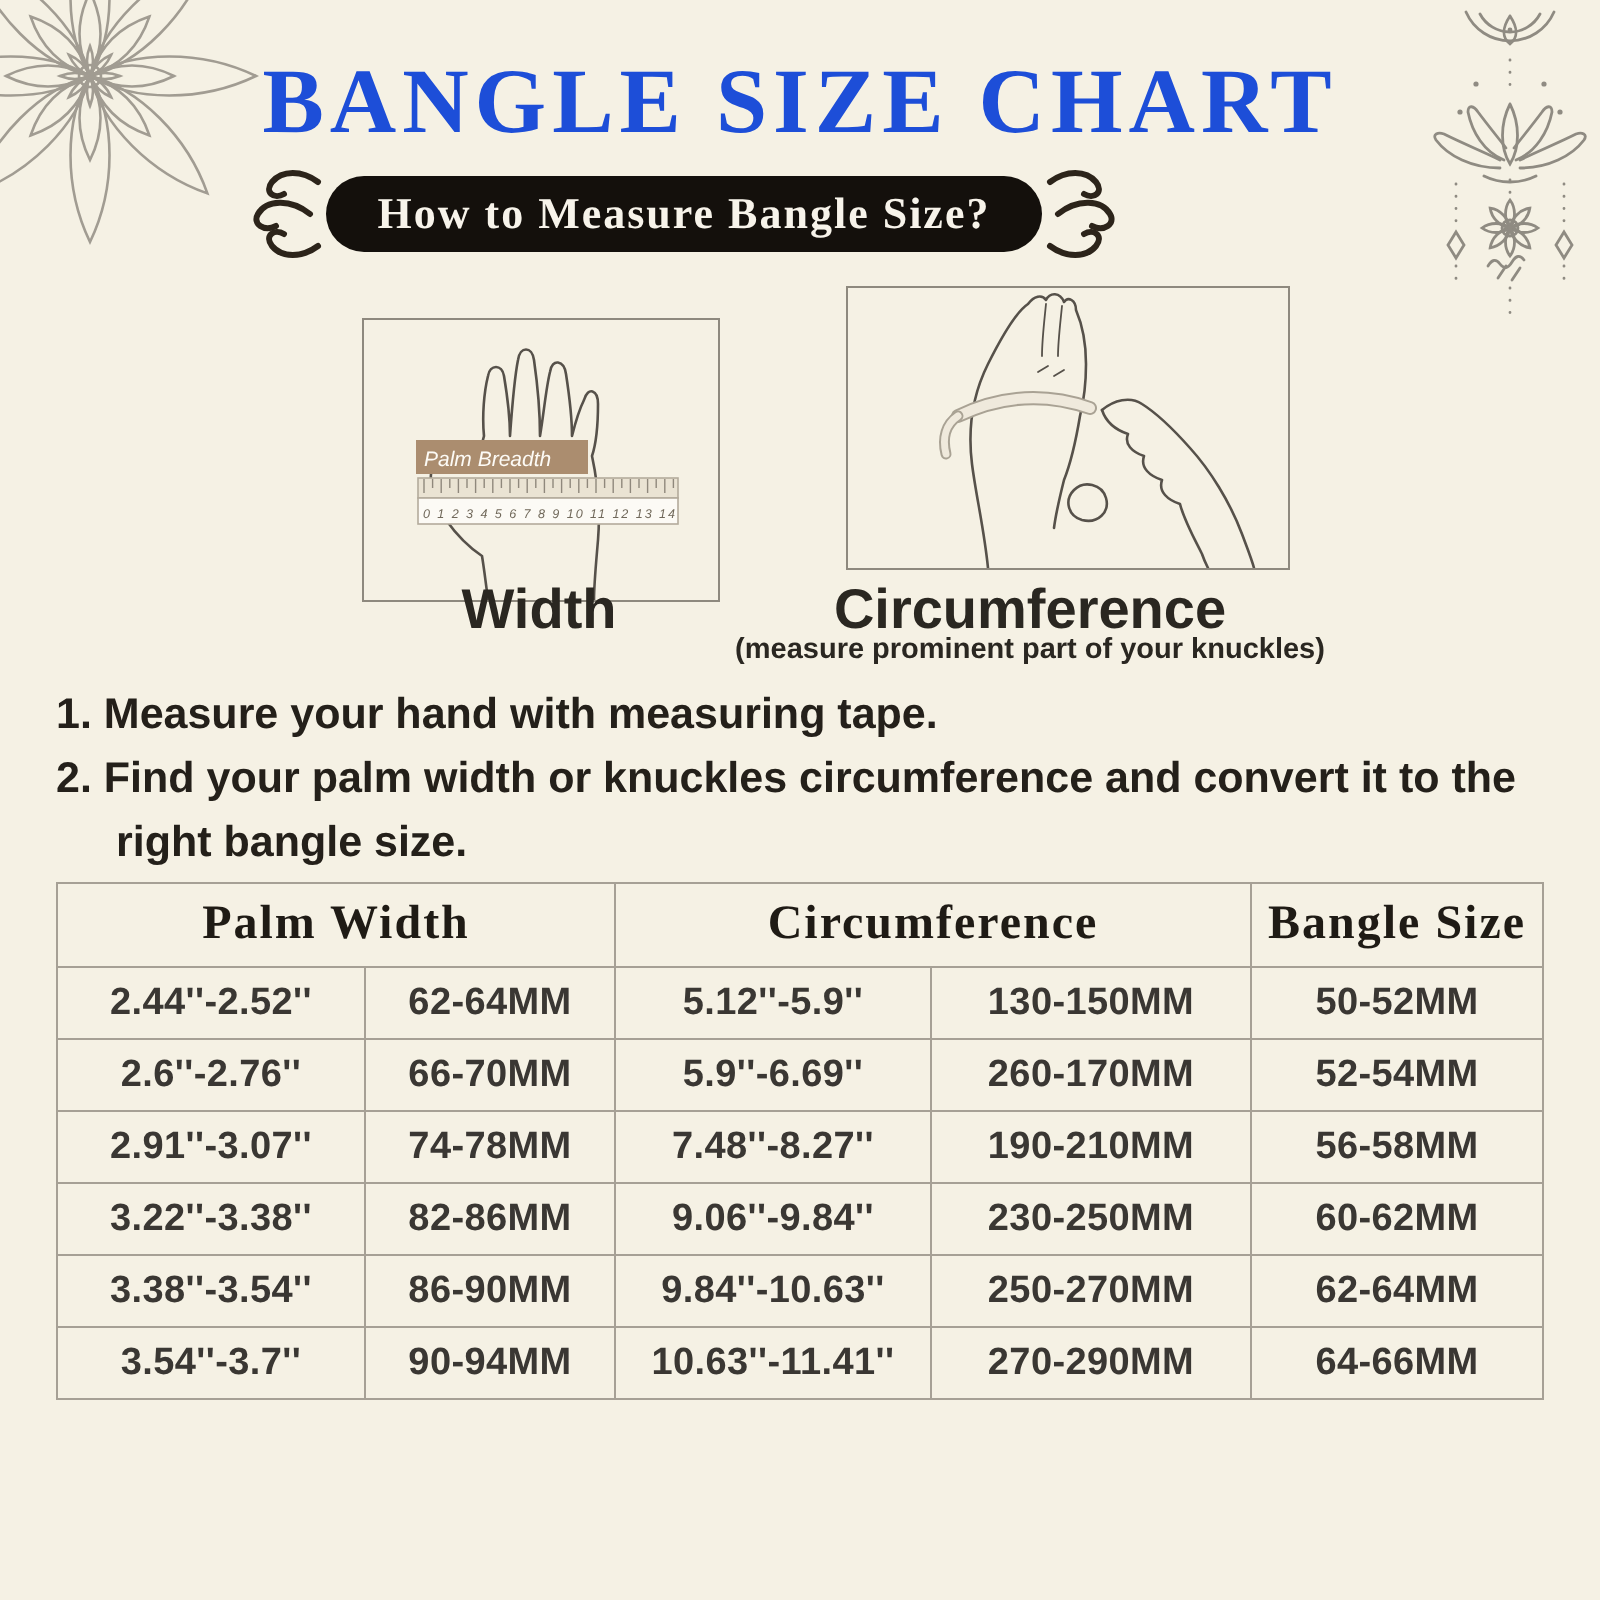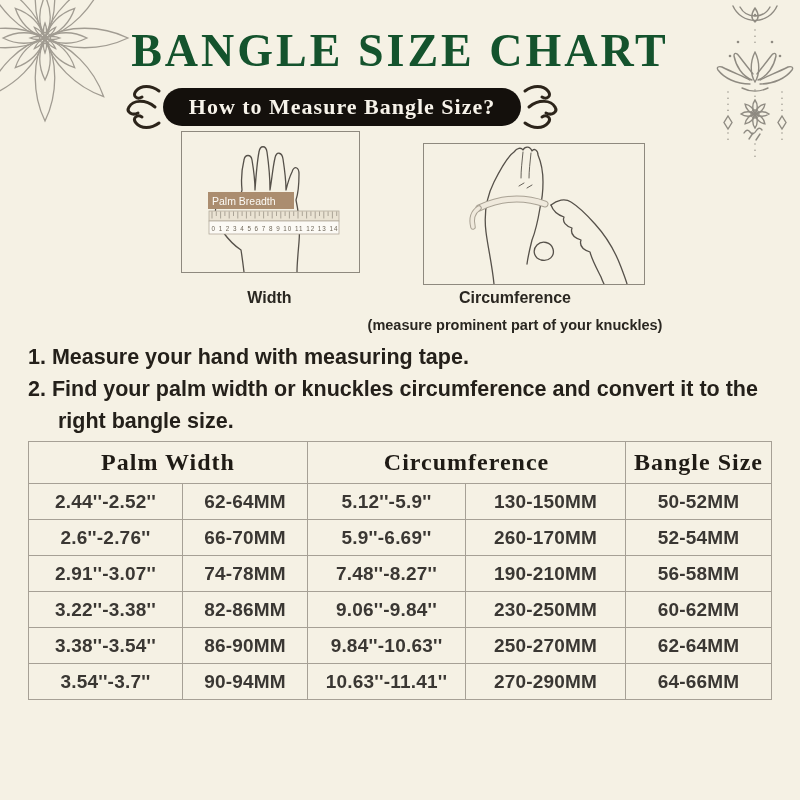--- a/index.html
+++ b/index.html
@@ -7,33 +7,33 @@
           font-family:"Liberation Sans",sans-serif;color:#25201a;}
   .abs{position:absolute;}
 
   
   #mandala{left:-18px;top:-22px;width:160px;height:160px;}
   #lotus{left:680px;top:0;width:140px;height:172px;}
 
   
   #title{left:0;top:24px;width:800px;text-align:center;
          font-family:"Liberation Serif","DejaVu Serif",serif;font-weight:bold;
-         font-size:46px;letter-spacing:3px;color:#14532d;}
+         font-size:46px;letter-spacing:3px;color:#1d4ed8;}
   #banner-row{left:0;top:84px;width:684px;display:flex;justify-content:center;align-items:center;gap:0;}
   #banner-pill{background:#14100c;color:#f7f3ea;border-radius:19px;height:38px;line-height:38px;
                padding:0 26px;font-family:"Liberation Serif","DejaVu Serif",serif;
                font-weight:bold;font-size:22px;letter-spacing:1px;}
 
   
   .illus-box{border:1.5px solid #8e897e;background:#f5f1e4;}
-  #box-width{left:181px;top:131px;width:177px;height:140px;}
+  #box-width{left:181px;top:159px;width:177px;height:140px;font-style:italic;}
   #box-circ{left:423px;top:143px;width:220px;height:140px;}
   .illus-box svg{display:block;width:100%;height:100%;}
 
-  .caption{font-weight:bold;font-size:16px;color:#2a2721;text-align:center;}
+  .caption{font-weight:bold;font-size:28px;color:#2a2721;text-align:center;}
   #cap-width{left:181px;top:289px;width:177px;}
   #cap-circ{left:405px;top:289px;width:220px;}
   #cap-circ-note{left:355px;top:317px;width:320px;text-align:center;
                  font-weight:bold;font-size:14.5px;color:#2a2721;}
 
   
   #instructions{left:28px;top:341px;width:742px;font-size:21.5px;font-weight:bold;
                 color:#24201a;line-height:32px;}
   .instruction{padding-left:30px;text-indent:-30px;}
 

